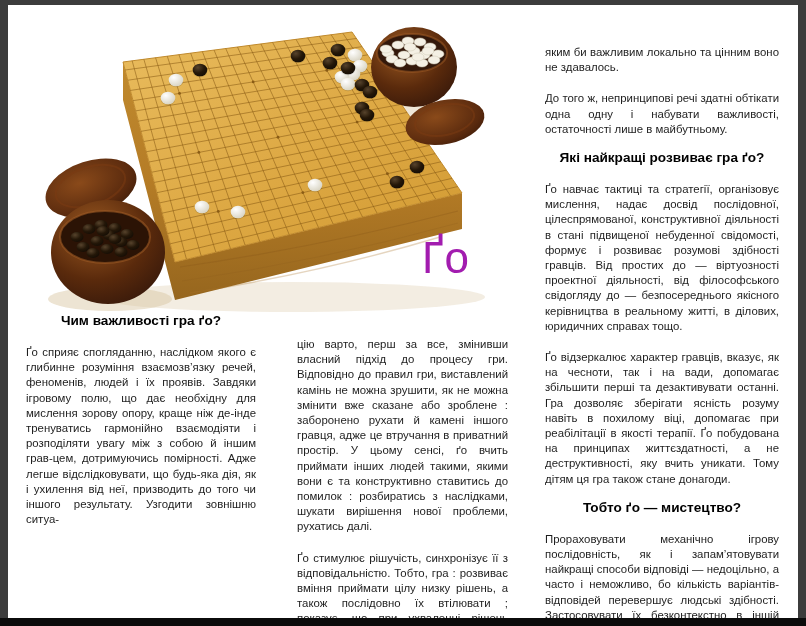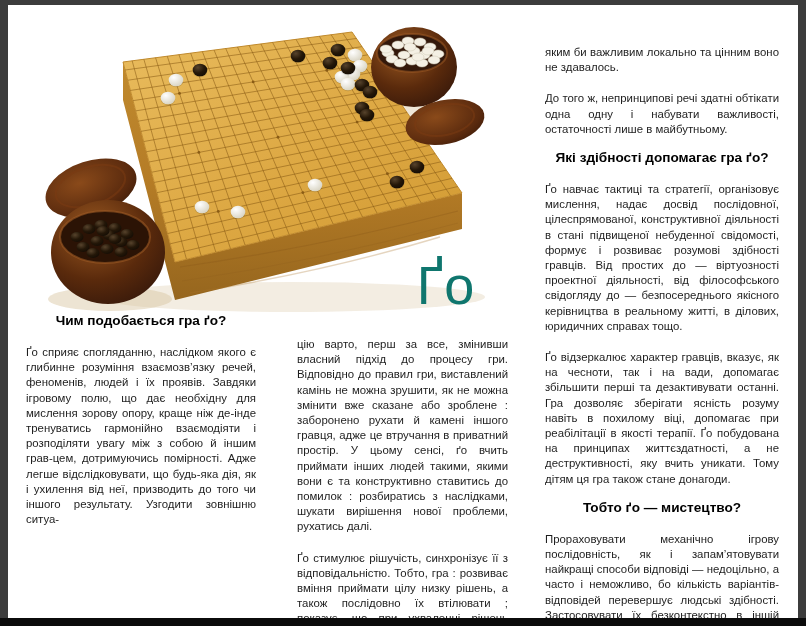--- a/index.html
+++ b/index.html
@@ -13,22 +13,22 @@
     background:#ffffff;
   }
   .bottom-strip{
     position:absolute;left:0;top:618px;width:806px;height:8px;
     background:#0b0b0b;
   }
   .illustration{
     position:absolute;left:12px;top:10px;width:490px;height:305px;
   }
   .doc-title{
-    position:absolute;left:378px;top:251px;width:120px;
-    text-align:center;font-size:54px;line-height:58px;color:#0f766e;
+    position:absolute;left:378px;top:224px;width:120px;
+    text-align:center;font-size:44px;line-height:58px;color:#a21caf;
     font-weight:400;letter-spacing:1px;
   }
   .col{
     position:absolute;
     font-size:11.4px;line-height:15.2px;color:#1d1d1d;
     text-align:justify;
   }
   .col p{margin:16px 0 9px 0;}
   .col h2{
     font-size:13.6px;line-height:16px;color:#000;
@@ -238,33 +238,33 @@
     </g>
     <g transform="rotate(-12 425 107)">
       <ellipse cx="425" cy="107" rx="40" ry="22" fill="url(#lidG)"></ellipse>
       <ellipse cx="425" cy="105" rx="30" ry="15" fill="none" stroke="#7a3a12" stroke-width="2" opacity="0.55"></ellipse>
     </g>
   </svg>
 
   <div class="doc-title">Ґо</div>
 
   <div class="col col-1">
-    <h2 class="first">Чим подобається гра ґо?</h2>
+    <h2 class="first">Чим важливості гра ґо?</h2>
     <p>Ґо сприяє спогляданню, наслідком якого є глибинне розуміння взаємозв’язку речей, феноменів, людей і їх проявів. Завдяки ігровому полю, що дає необхідну для мислення зорову опору, краще ніж де-інде тренуватись гармонійно взаємодіяти і розподіляти увагу між з собою й іншим грав-цем, дотримуючись помірності. Адже легше відслідковувати, що будь-яка дія, як і ухилення від неї, призводить до того чи іншого результату. Узгодити зовнішню ситуа-</p>
   </div>
 
   <div class="col col-2">
     <p>цію варто, перш за все, змінивши власний підхід до процесу гри.  Відповідно до правил гри, виставлений камінь не можна зрушити, як не можна змінити вже сказане або зроблене : заборонено рухати й камені іншого гравця, адже це втручання в приватний простір. У цьому сенсі, ґо вчить приймати інших людей такими, якими вони є та конструктивно ставитись до помилок : розбиратись з наслідками, шукати вирішення нової проблеми, рухатись далі.</p>
     <p>Ґо стимулює рішучість, синхронізує її з відповідальністю. Тобто, гра : розвиває вміння приймати цілу низку рішень, а також послідовно їх втілювати ; показує, що при ухваленні рішень важливо проявляти гнучкість, не робити вибір лише на користь миттєвої вигоди або застарілого плану, а варто виділити саме головне в даний момент, відмовляючись від другорядного,</p>
   </div>
 
   <div class="col col-3">
     <p>яким би важливим локально та цінним воно не здавалось.</p>
     <p>До того ж,  непринципові речі здатні обтікати одна одну і набувати важливості, остаточності лише в майбутньому.</p>
-    <h2>Які здібності допомагає гра ґо?</h2>
+    <h2>Які найкращі розвиває гра ґо?</h2>
     <p>Ґо навчає  тактиці та стратегії, організовує мислення, надає досвід послідовної, цілеспрямованої, конструктивної діяльності в стані  підвищеної небуденної свідомості, формує і розвиває  розумові здібності гравців. Від простих до — віртуозності проектної діяльності, від філософського свідогляду  до — безпосереднього якісного  керівництва  в реальному  житті,  в  ділових,  юридичних справах тощо.</p>
     <p>Ґо відзеркалює  характер гравців, вказує, як на чесноти, так і на вади, допомагає  збільшити перші та дезактивувати останні. Гра дозволяє зберігати  ясність розуму навіть в похилому віці, допомагає при реабілітації в якості терапії. Ґо побудована на принципах життєздатності, а не деструктивності, яку вчить уникати. Тому дітям ця гра також стане донагоди.</p>
     <h2>Тобто ґо  — мистецтво?</h2>
     <p>Прораховувати механічно ігрову послідовність, як і запам’ятовувати найкращі способи відповіді — недоцільно, а часто і неможливо, бо кількість варіантів-відповідей перевершує людські здібності. Застосовувати їх безконтекстно в іншій партії, може бути також недоречним та програшним.</p>
     <p>Ґо вчить бачити ігрові ситуації не шаблонно, а персоналізовано, уважно розмірковуючи, з позиції справнього стратега, що не переймається, але й не нехтує: обстежує, спостерігає, сприймає адекватно та реагує максимальною точністю.</p>
   </div>
 
 </div>
 
 <div class="bottom-strip"></div>

